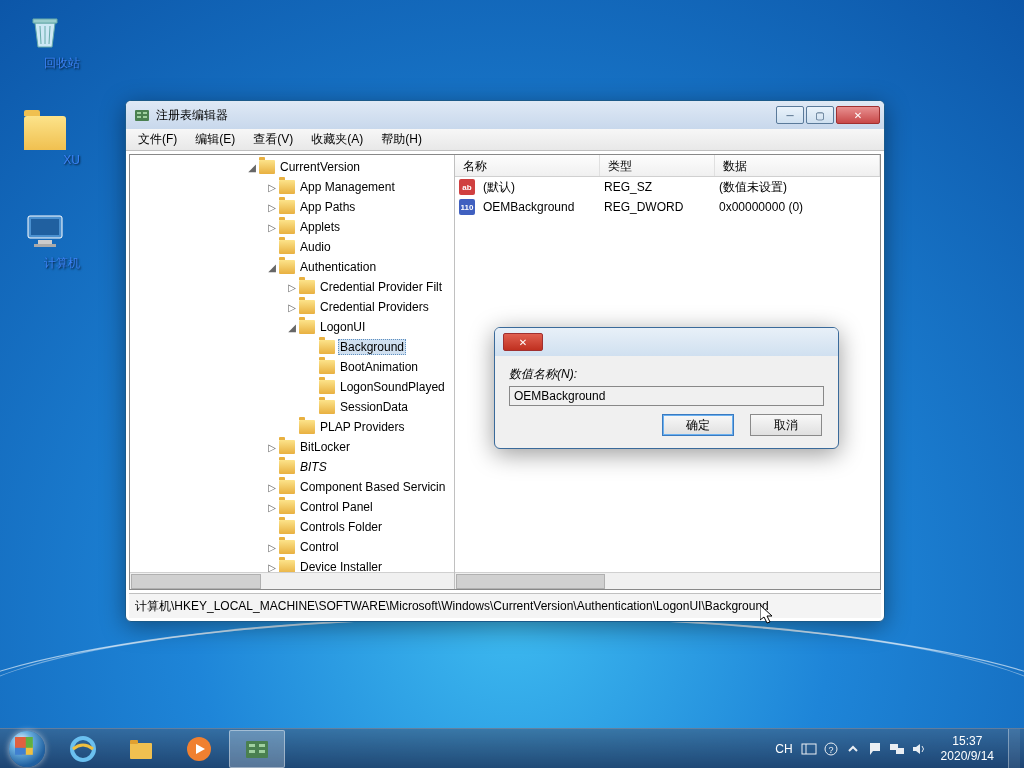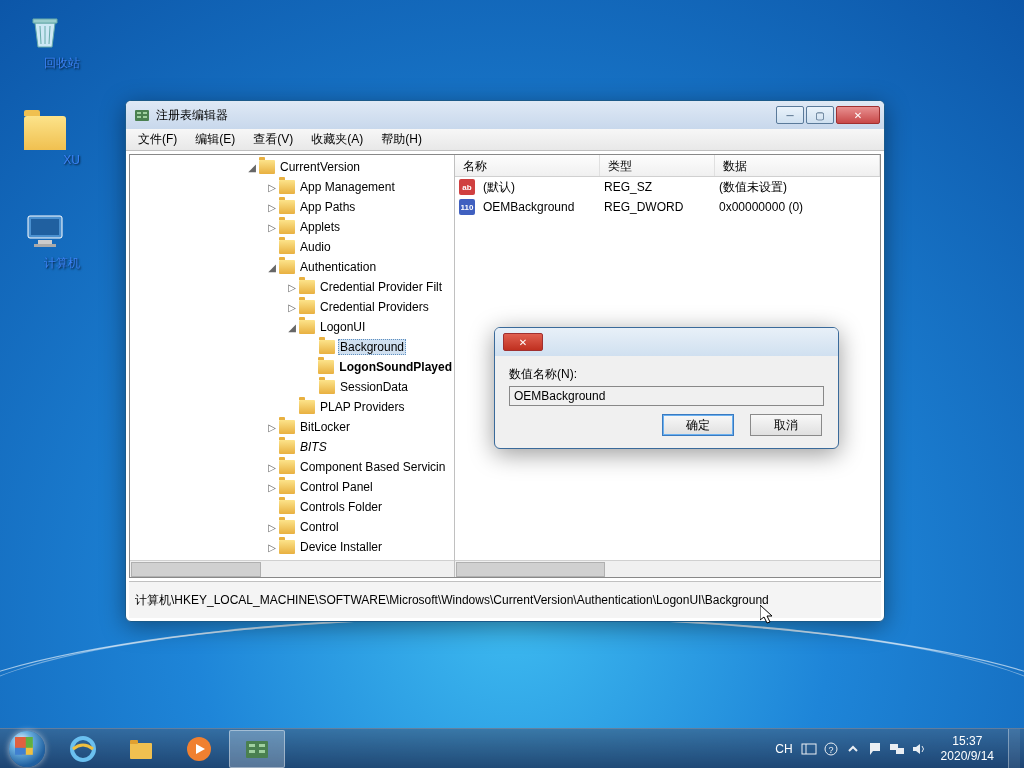--- a/index.html
+++ b/index.html
@@ -46,27 +46,27 @@
 .list-pane { flex: 1; display: flex; flex-direction: column; overflow: hidden; }
 .list-header { height: 22px; background: linear-gradient(#fdfdfd, #f0f0f0); border-bottom: 1px solid #d0d0d0; display: flex; font-size: 12px; }
 .list-header .col { padding: 3px 8px; border-right: 1px solid #e0e0e0; }
 .list-body { flex: 1; font-size: 12px; }
 .list-row { display: flex; height: 20px; align-items: center; }
 .list-row .val-ico { width: 16px; height: 16px; margin: 0 4px; display: inline-flex; align-items: center; justify-content: center; font-size: 8px; font-weight: bold; color: #fff; border-radius: 2px; }
 .val-ico.sz { background: #d04040; }
 .val-ico.dw { background: #4060c0; }
 .list-row .cell { padding: 0 4px; overflow: hidden; text-overflow: ellipsis; }
 
-.statusbar { height: 20px; border-top: 1px solid #c0c0c0; font-size: 12px; padding: 18px 6px; background: #f4f4f4; display: flex; align-items: center; margin: 0 3px 3px; }
+.statusbar { height: 20px; border-top: 1px solid #c0c0c0; font-size: 12px; padding: 12px 6px; background: #f4f4f4; display: flex; align-items: center; margin: 0 3px 3px; }
 
 .dialog { top: 327px; left: 494px; width: 345px; background: #f0f0f0; border: 1px solid #3a6a9a; }
 .dialog .titlebar { background: linear-gradient(#e8f0f8, #d0e0f0); }
 .dialog .win-btn.close { width: 40px; background: linear-gradient(#e06050, #c03020); }
 .dialog-body { padding: 10px 14px 12px; font-size: 12px; }
-.field-label { margin-bottom: 3px; }
+.field-label { margin-bottom: 3px; font-style: italic; }
 .field-input { width: 100%; padding: 2px 4px; font-size: 12px; border: 1px solid #888; margin-bottom: 8px; }
 .field-input[readonly] { background: #f0f0f0; }
 .row-hv { display: flex; gap: 20px; margin-bottom: 10px; }
 .col-v { flex: 0 0 145px; }
 .col-b { flex: 1; }
 .radio-row { display: flex; align-items: center; gap: 4px; margin-bottom: 4px; }
 .dlg-btns { display: flex; justify-content: flex-end; gap: 16px; padding-right: 2px; }
 .dlg-btn { width: 72px; height: 22px; font-size: 12px; border: 1px solid #8a8a8a; background: linear-gradient(#f8f8f8, #e0e0e0); cursor: pointer; }
 .dlg-btn.default { border: 1px solid #3a7ac0; box-shadow: 0 0 0 1px #6ab0f0 inset; }
 
@@ -195,21 +195,26 @@
           <div class="tree-row" style="padding-left: 155px;">
             <span class="expander">◢</span>
             <span class="folder-ico"></span>
             <span class="label">LogonUI</span>
           </div>
           <div class="tree-row selected" style="padding-left: 175px;">
             <span class="expander"></span>
             <span class="folder-ico"></span>
             <span class="label">Background</span>
           </div>
-          <div class="tree-row" style="padding-left: 175px; font-weight: bold;">
+          <div class="tree-row" style="padding-left: 175px;">
+            <span class="expander"></span>
+            <span class="folder-ico"></span>
+            <span class="label">BootAnimation</span>
+          </div>
+          <div class="tree-row" style="padding-left: 175px;">
             <span class="expander"></span>
             <span class="folder-ico"></span>
             <span class="label">LogonSoundPlayed</span>
           </div>
           <div class="tree-row" style="padding-left: 175px;">
             <span class="expander"></span>
             <span class="folder-ico"></span>
             <span class="label">SessionData</span>
           </div>
           <div class="tree-row" style="padding-left: 155px;">

